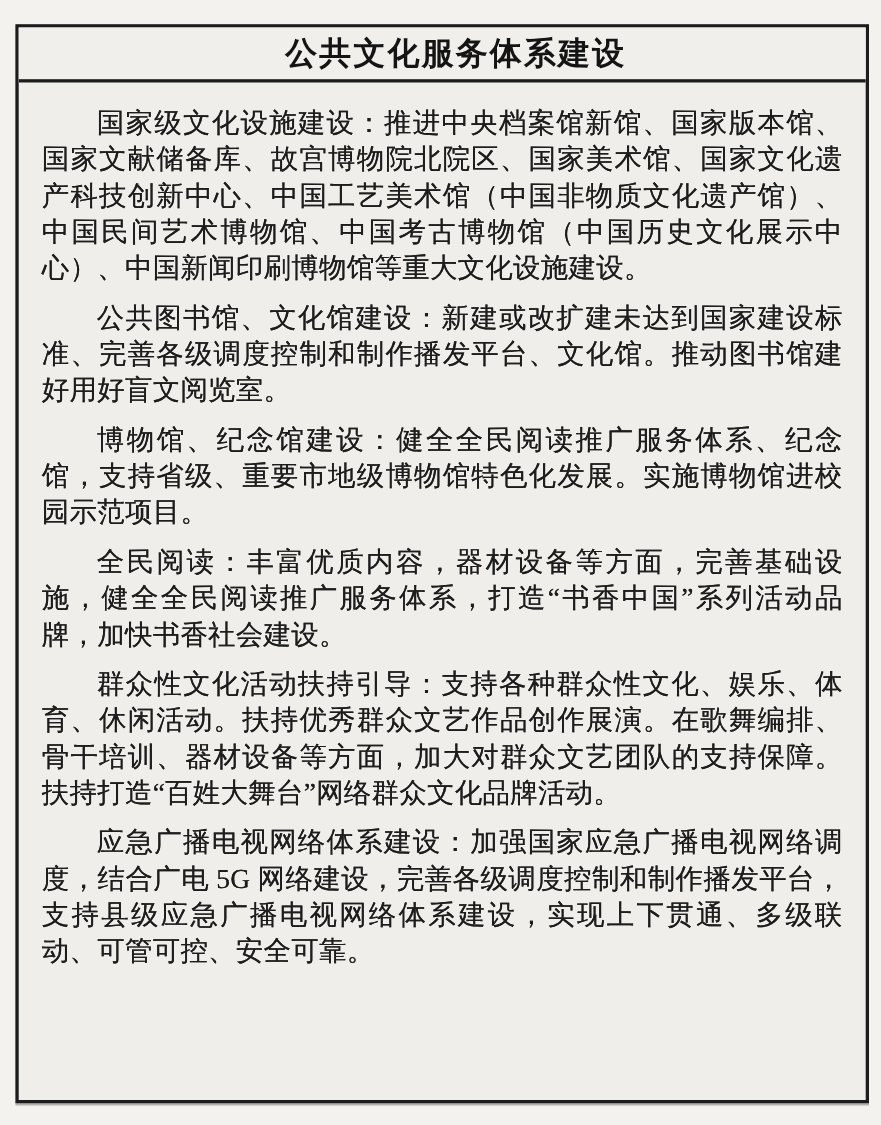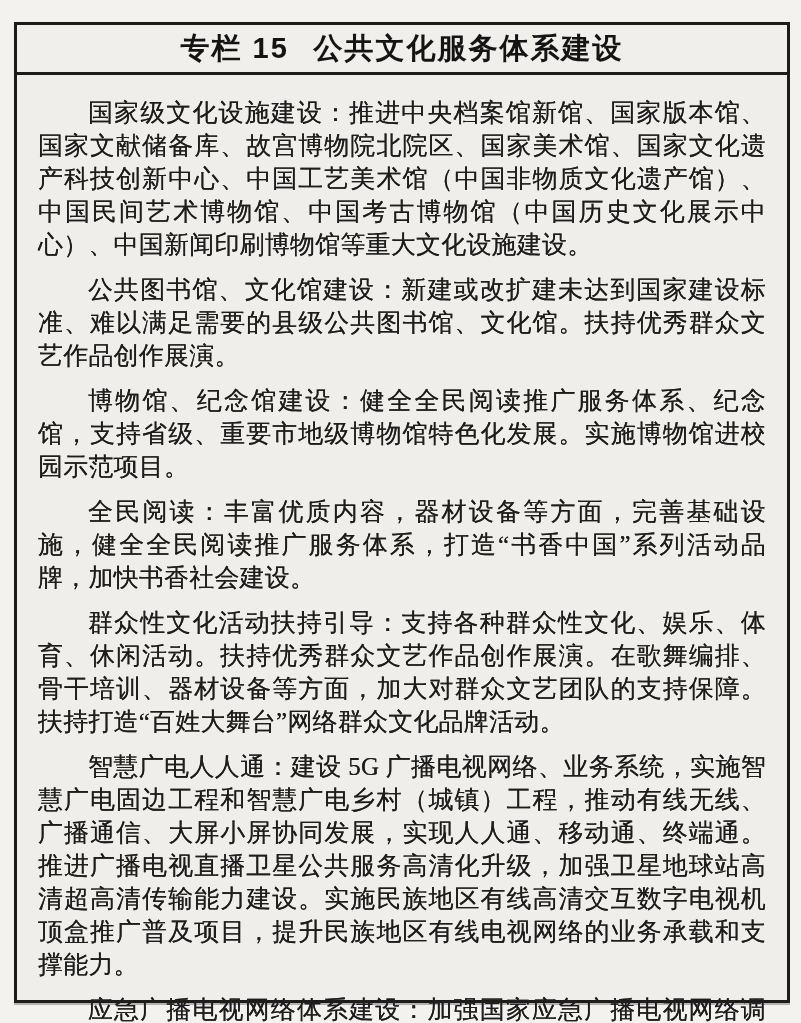--- a/index.html
+++ b/index.html
@@ -53,25 +53,23 @@
     text-indent: 2em;
     
     text-shadow: 0 0 0.4px #333;
   }
 </style>
 </head>
 <body>
 
 <div class="column-box">
   <div class="title-bar">
-    <span class="title-prefix">专栏 15</span>
     <span class="title-text">公共文化服务体系建设</span>
   </div>
   <div class="content">
     <p>国家级文化设施建设：推进中央档案馆新馆、国家版本馆、国家文献储备库、故宫博物院北院区、国家美术馆、国家文化遗产科技创新中心、中国工艺美术馆（中国非物质文化遗产馆）、中国民间艺术博物馆、中国考古博物馆（中国历史文化展示中心）、中国新闻印刷博物馆等重大文化设施建设。</p>
-    <p>公共图书馆、文化馆建设：新建或改扩建未达到国家建设标准、难以满足需要的县级公共图书馆、文化馆。扶持优秀群众文艺作品创作展演。</p>
+    <p>公共图书馆、文化馆建设：新建或改扩建未达到国家建设标准、完善各级调度控制和制作播发平台、文化馆。推动图书馆建好用好盲文阅览室。</p>
     <p>博物馆、纪念馆建设：健全全民阅读推广服务体系、纪念馆，支持省级、重要市地级博物馆特色化发展。实施博物馆进校园示范项目。</p>
     <p>全民阅读：丰富优质内容，器材设备等方面，完善基础设施，健全全民阅读推广服务体系，打造“书香中国”系列活动品牌，加快书香社会建设。</p>
     <p>群众性文化活动扶持引导：支持各种群众性文化、娱乐、体育、休闲活动。扶持优秀群众文艺作品创作展演。在歌舞编排、骨干培训、器材设备等方面，加大对群众文艺团队的支持保障。扶持打造“百姓大舞台”网络群众文化品牌活动。</p>
-    <p>智慧广电人人通：建设 5G 广播电视网络、业务系统，实施智慧广电固边工程和智慧广电乡村（城镇）工程，推动有线无线、广播通信、大屏小屏协同发展，实现人人通、移动通、终端通。推进广播电视直播卫星公共服务高清化升级，加强卫星地球站高清超高清传输能力建设。实施民族地区有线高清交互数字电视机顶盒推广普及项目，提升民族地区有线电视网络的业务承载和支撑能力。</p>
     <p>应急广播电视网络体系建设：加强国家应急广播电视网络调度，结合广电 5G 网络建设，完善各级调度控制和制作播发平台，支持县级应急广播电视网络体系建设，实现上下贯通、多级联动、可管可控、安全可靠。</p>
   </div>
 </div>
 
 </body></html>

